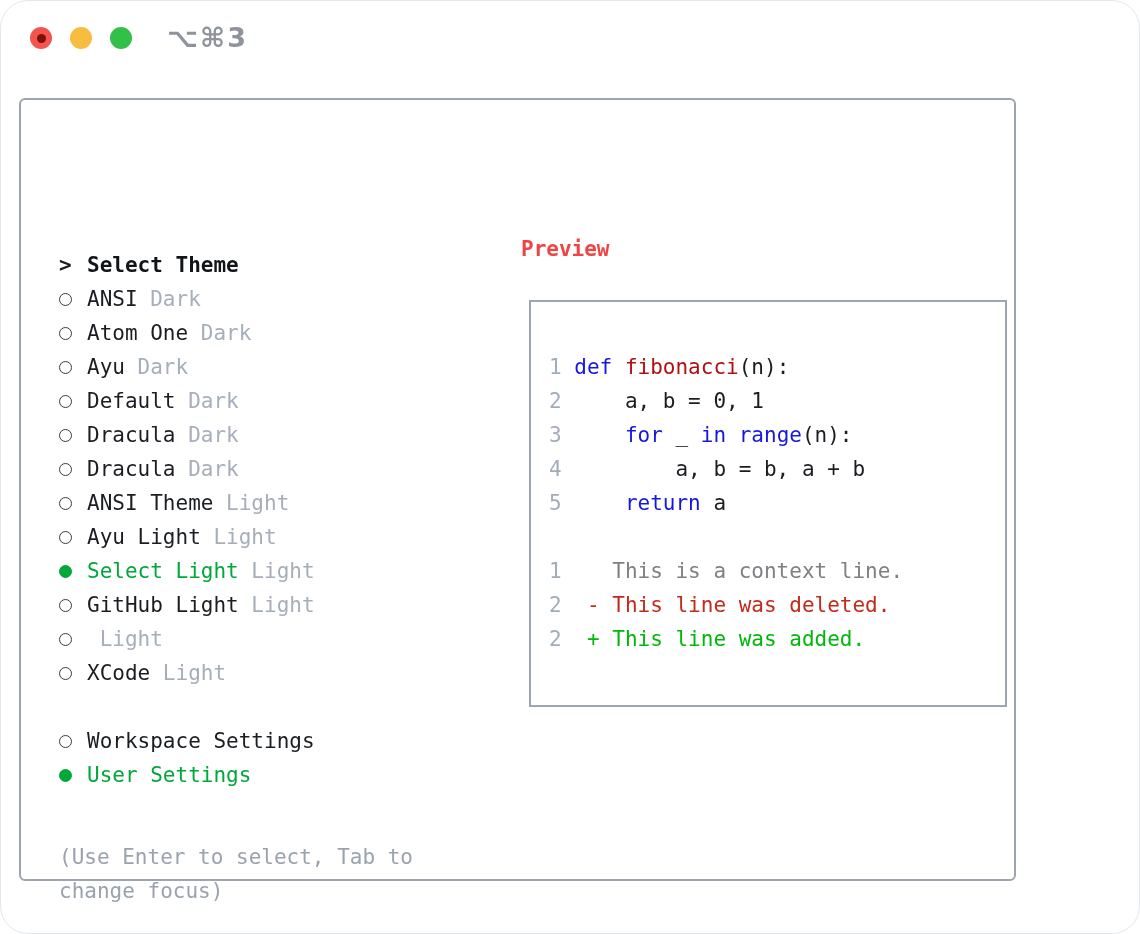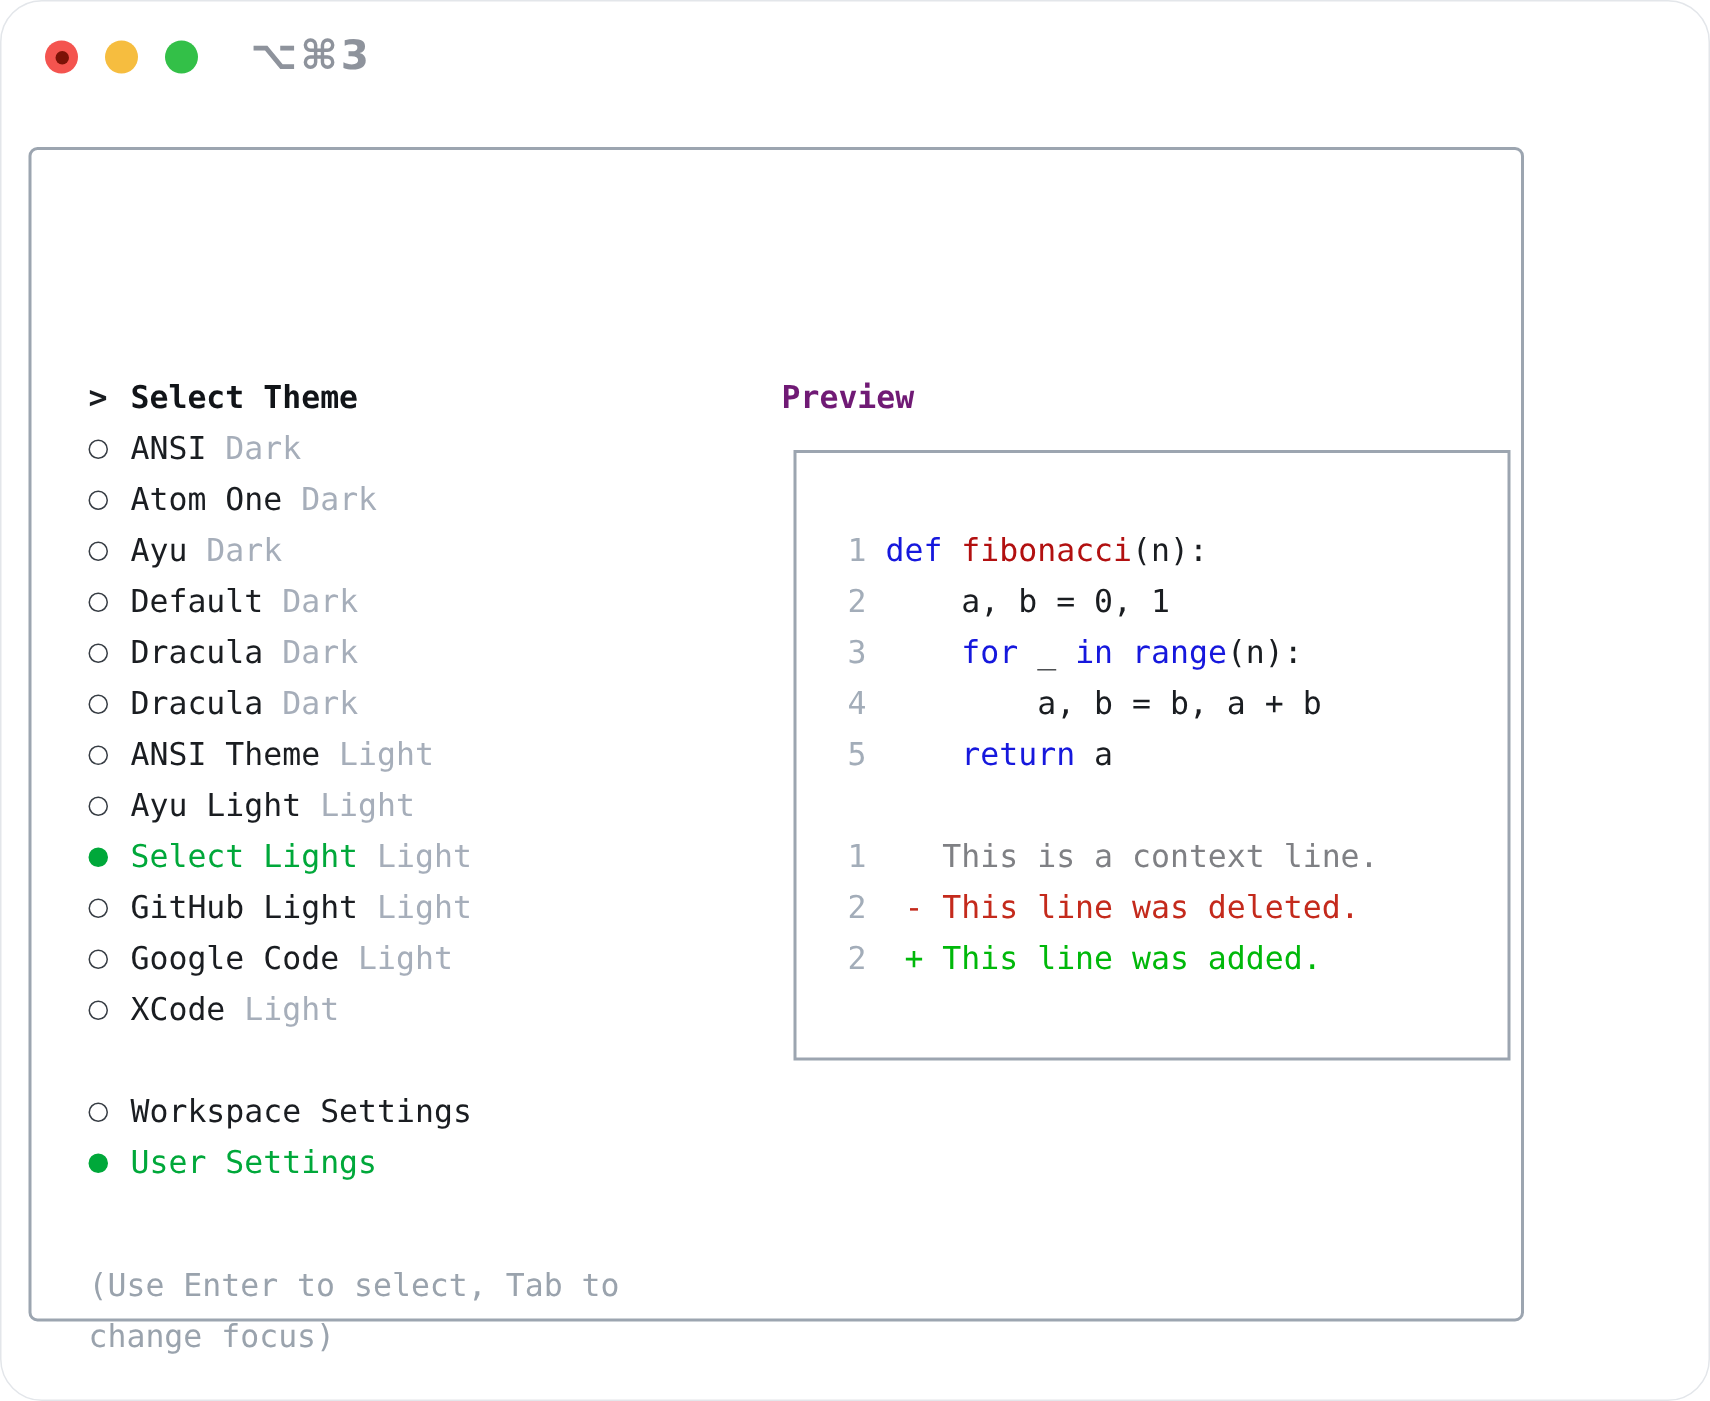--- a/index.html
+++ b/index.html
@@ -51,26 +51,26 @@
   .hdr { font-weight: 700; color: #111418; }
   .theme-name { color: #1a1d21; }
   .theme-name.sel { color: #00a83a; }
   .variant { color: #a6aeba; }
   .spacer { height: 34px; }
   .help {
     margin-top: 48px; color: #9aa3ad; white-space: normal; width: 420px;
   }
   
   .preview-title {
-    position: absolute; left: 500px; top: 148px;
-    font-size: 21px; line-height: 34px; font-weight: 700; color: #701a75;
+    position: absolute; left: 500px; top: 132px;
+    font-size: 21px; line-height: 34px; font-weight: 700; color: #ef4444;
   }
   .preview-box {
     position: absolute; left: 508px; top: 200px; width: 478px; height: 407px;
-    border: 2px solid #9ca5b0; background: #ffffff; overflow: hidden; padding-left: 16px;
+    border: 2px solid #9ca5b0; background: #ffffff; overflow: hidden;
   }
   .preview-box pre {
     margin: 0; padding: 48px 0 0 18px;
     font-family: "DejaVu Sans Mono", "Liberation Mono", monospace;
     font-size: 21px; line-height: 34px;
   }
   .ln { color: #a3adb9; }
   .tok-plain { color: #1a1d21; }
   .tok-keyword { color: #1618dd; }
   .tok-function { color: #b21010; }
@@ -101,21 +101,21 @@
           <div class="row"><span class="marker-col"><span class="radio"></span></span><span class="theme-name">ANSI</span><span class="variant"> Dark</span></div>
           <div class="row"><span class="marker-col"><span class="radio"></span></span><span class="theme-name">Atom One</span><span class="variant"> Dark</span></div>
           <div class="row"><span class="marker-col"><span class="radio"></span></span><span class="theme-name">Ayu</span><span class="variant"> Dark</span></div>
           <div class="row"><span class="marker-col"><span class="radio"></span></span><span class="theme-name">Default</span><span class="variant"> Dark</span></div>
           <div class="row"><span class="marker-col"><span class="radio"></span></span><span class="theme-name">Dracula</span><span class="variant"> Dark</span></div>
           <div class="row"><span class="marker-col"><span class="radio"></span></span><span class="theme-name">Dracula</span><span class="variant"> Dark</span></div>
           <div class="row"><span class="marker-col"><span class="radio"></span></span><span class="theme-name">ANSI Theme</span><span class="variant"> Light</span></div>
           <div class="row"><span class="marker-col"><span class="radio"></span></span><span class="theme-name">Ayu Light</span><span class="variant"> Light</span></div>
           <div class="row"><span class="marker-col"><span class="radio on"></span></span><span class="theme-name sel">Select Light</span><span class="variant"> Light</span></div>
           <div class="row"><span class="marker-col"><span class="radio"></span></span><span class="theme-name">GitHub Light</span><span class="variant"> Light</span></div>
-          <div class="row"><span class="marker-col"><span class="radio"></span></span><span class="theme-name">Google Code</span><span class="variant"> Light</span></div>
+          <div class="row"><span class="marker-col"><span class="radio"></span></span><span class="variant"> Light</span></div>
           <div class="row"><span class="marker-col"><span class="radio"></span></span><span class="theme-name">XCode</span><span class="variant"> Light</span></div>
         </div>
       <div class="spacer"></div>
       <div id="apply-list">
           <div class="row"><span class="marker-col"><span class="radio"></span></span><span class="theme-name">Workspace Settings</span></div>
           <div class="row"><span class="marker-col"><span class="radio on"></span></span><span class="theme-name sel">User Settings</span></div>
         </div>
       <div class="help">(Use Enter to select, Tab to change focus)</div>
     </div>
 

